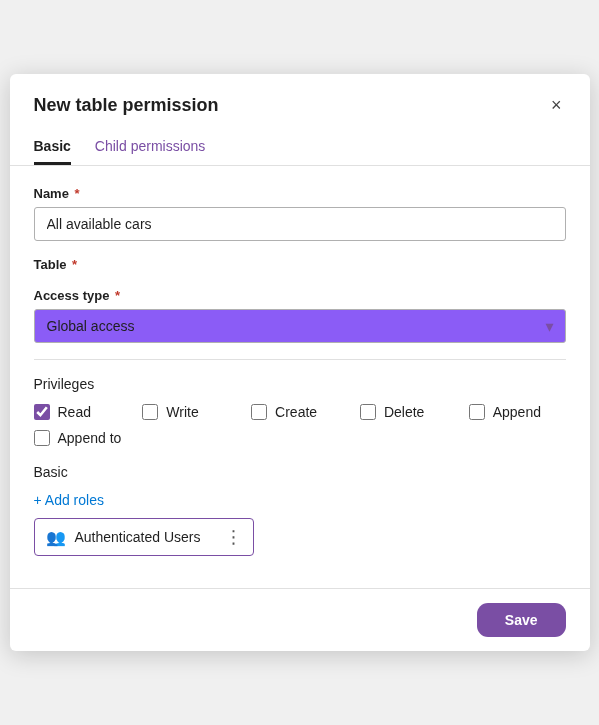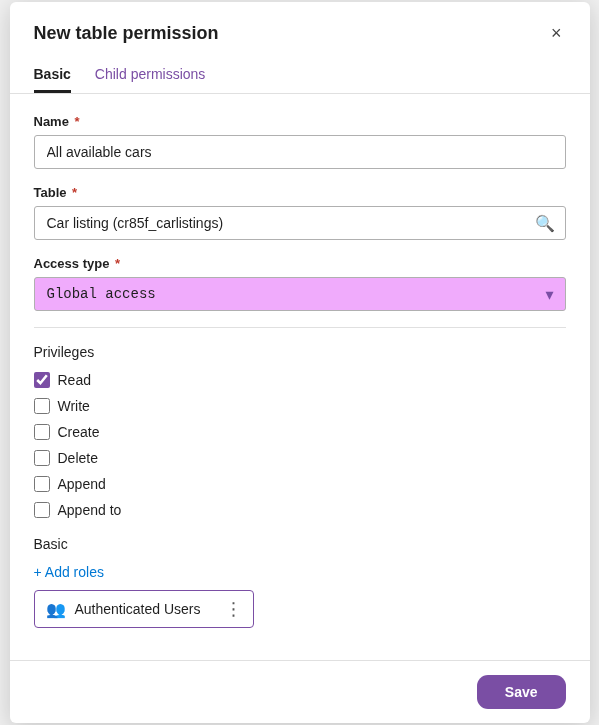--- a/index.html
+++ b/index.html
@@ -94,23 +94,23 @@
       font-family: inherit;
       outline: none;
     }
     .select-input {
       width: 100%;
       border: 1px solid #b0b0b0;
       border-radius: 3px;
       padding: 8px 12px;
       font-size: 14px;
       color: #1f1f1f;
-      font-family: Liberation Mono, monospace;
+      font-family: Liberation Sans, sans-serif;
       outline: none;
-      background: #f0abfc;
+      background: #8b5cf6;
       -webkit-appearance: none;
       appearance: none;
       cursor: pointer;
     }
     .input-with-icon {
       position: relative;
     }
     .input-with-icon .text-input {
       padding-right: 36px;
     }
@@ -152,21 +152,21 @@
       margin: 4px 0 16px 0;
     }
     .section-title {
       font-size: 14px;
       font-weight: 400;
       color: #1f1f1f;
       margin-bottom: 12px;
     }
     .privileges-grid {
       display: grid;
-      grid-template-columns: 1fr;
+      grid-template-columns: 1fr 1fr 1fr 1fr 1fr;
       gap: 10px 12px;
       margin-bottom: 18px;
     }
     .checkbox-item {
       display: flex;
       align-items: center;
       gap: 8px;
       font-size: 14px;
       color: #1f1f1f;
       cursor: pointer;
@@ -264,24 +264,20 @@
       <label class="field-label">
         <span>Name</span><span class="required"> *</span>
       </label>
       <input class="text-input" type="text" value="All available cars" style="">
     </div>
 
     <div class="field-group">
       <label class="field-label">
         <span>Table</span><span class="required"> *</span>
       </label>
-      <div class="input-with-icon">
-        <input class="text-input" type="text" value="Car listing (cr85f_carlistings)" style="">
-        <span class="input-icon">🔍</span>
-      </div>
     </div>
 
     <div class="field-group">
       <label class="field-label">
         <span>Access type</span><span class="required"> *</span>
       </label>
       <div class="select-wrapper">
         <select class="select-input">
           <option>Global access</option>
           <option>Team access</option>

